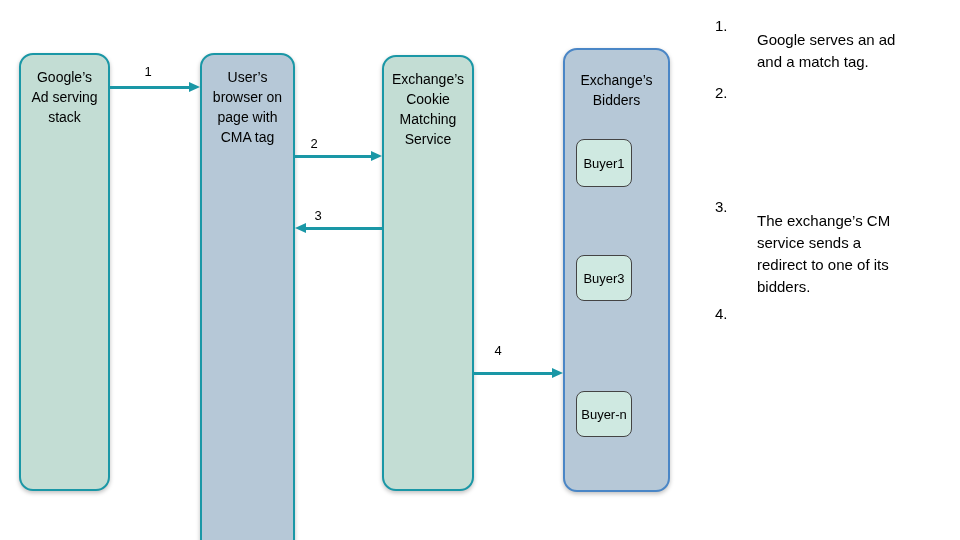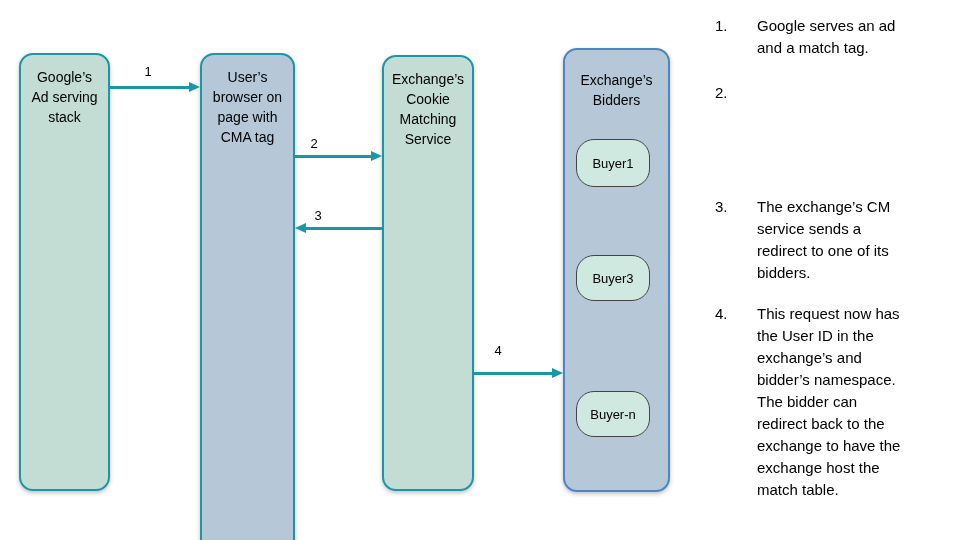--- a/index.html
+++ b/index.html
@@ -47,24 +47,24 @@
     text-align: center;
     font-size: 14px;
     line-height: 20px;
     color: var(--text);
     white-space: pre-line;
   }
   .node.bidders .node-label { padding-top: 20px; }
   .buyer {
     position: absolute;
     left: 11px;
-    width: 74px;
+    width: 56px;
     background: var(--buyer-fill);
     border: 1px solid var(--buyer-border);
-    border-radius: 18px;
+    border-radius: 8px;
     display: flex;
     align-items: center;
     justify-content: center;
     font-size: 13px;
     color: var(--text);
   }
   .arrow { position: absolute; height: 10px; }
   .arrow-line {
     position: absolute;
     top: 3.5px;
@@ -92,21 +92,21 @@
   .step {
     position: absolute;
     left: 0;
     width: 242px;
     display: flex;
     font-size: 15px;
     line-height: 22px;
     color: var(--text);
   }
   .step-num { width: 42px; flex: 0 0 42px; }
-  .step-text { flex: 1; white-space: pre-line; }
+  .step-text { flex: 1; white-space: pre-line; margin-top: 14px; }
 </style>
 </head>
 <body>
 
 <div class="canvas">
 
   <div class="node green" style="left:19px; top:53px; width:91px; height:438px;">
     <div class="node-label">Google’s
 Ad serving
 stack</div>
@@ -169,25 +169,16 @@
     </div>
     <div class="step" style="top:196px;">
       <span class="step-num">3.</span>
       <span class="step-text">The exchange’s CM
 service sends a
 redirect to one of its
 bidders.</span>
     </div>
     <div class="step" style="top:303px;">
       <span class="step-num">4.</span>
-      <span class="step-text">This request now has
-the User ID in the
-exchange’s and
-bidder’s namespace.
-The bidder can
-redirect back to the
-exchange to have the
-exchange host the
-match table.</span>
     </div>
   </div>
 
 </div>
 
 </body></html>

